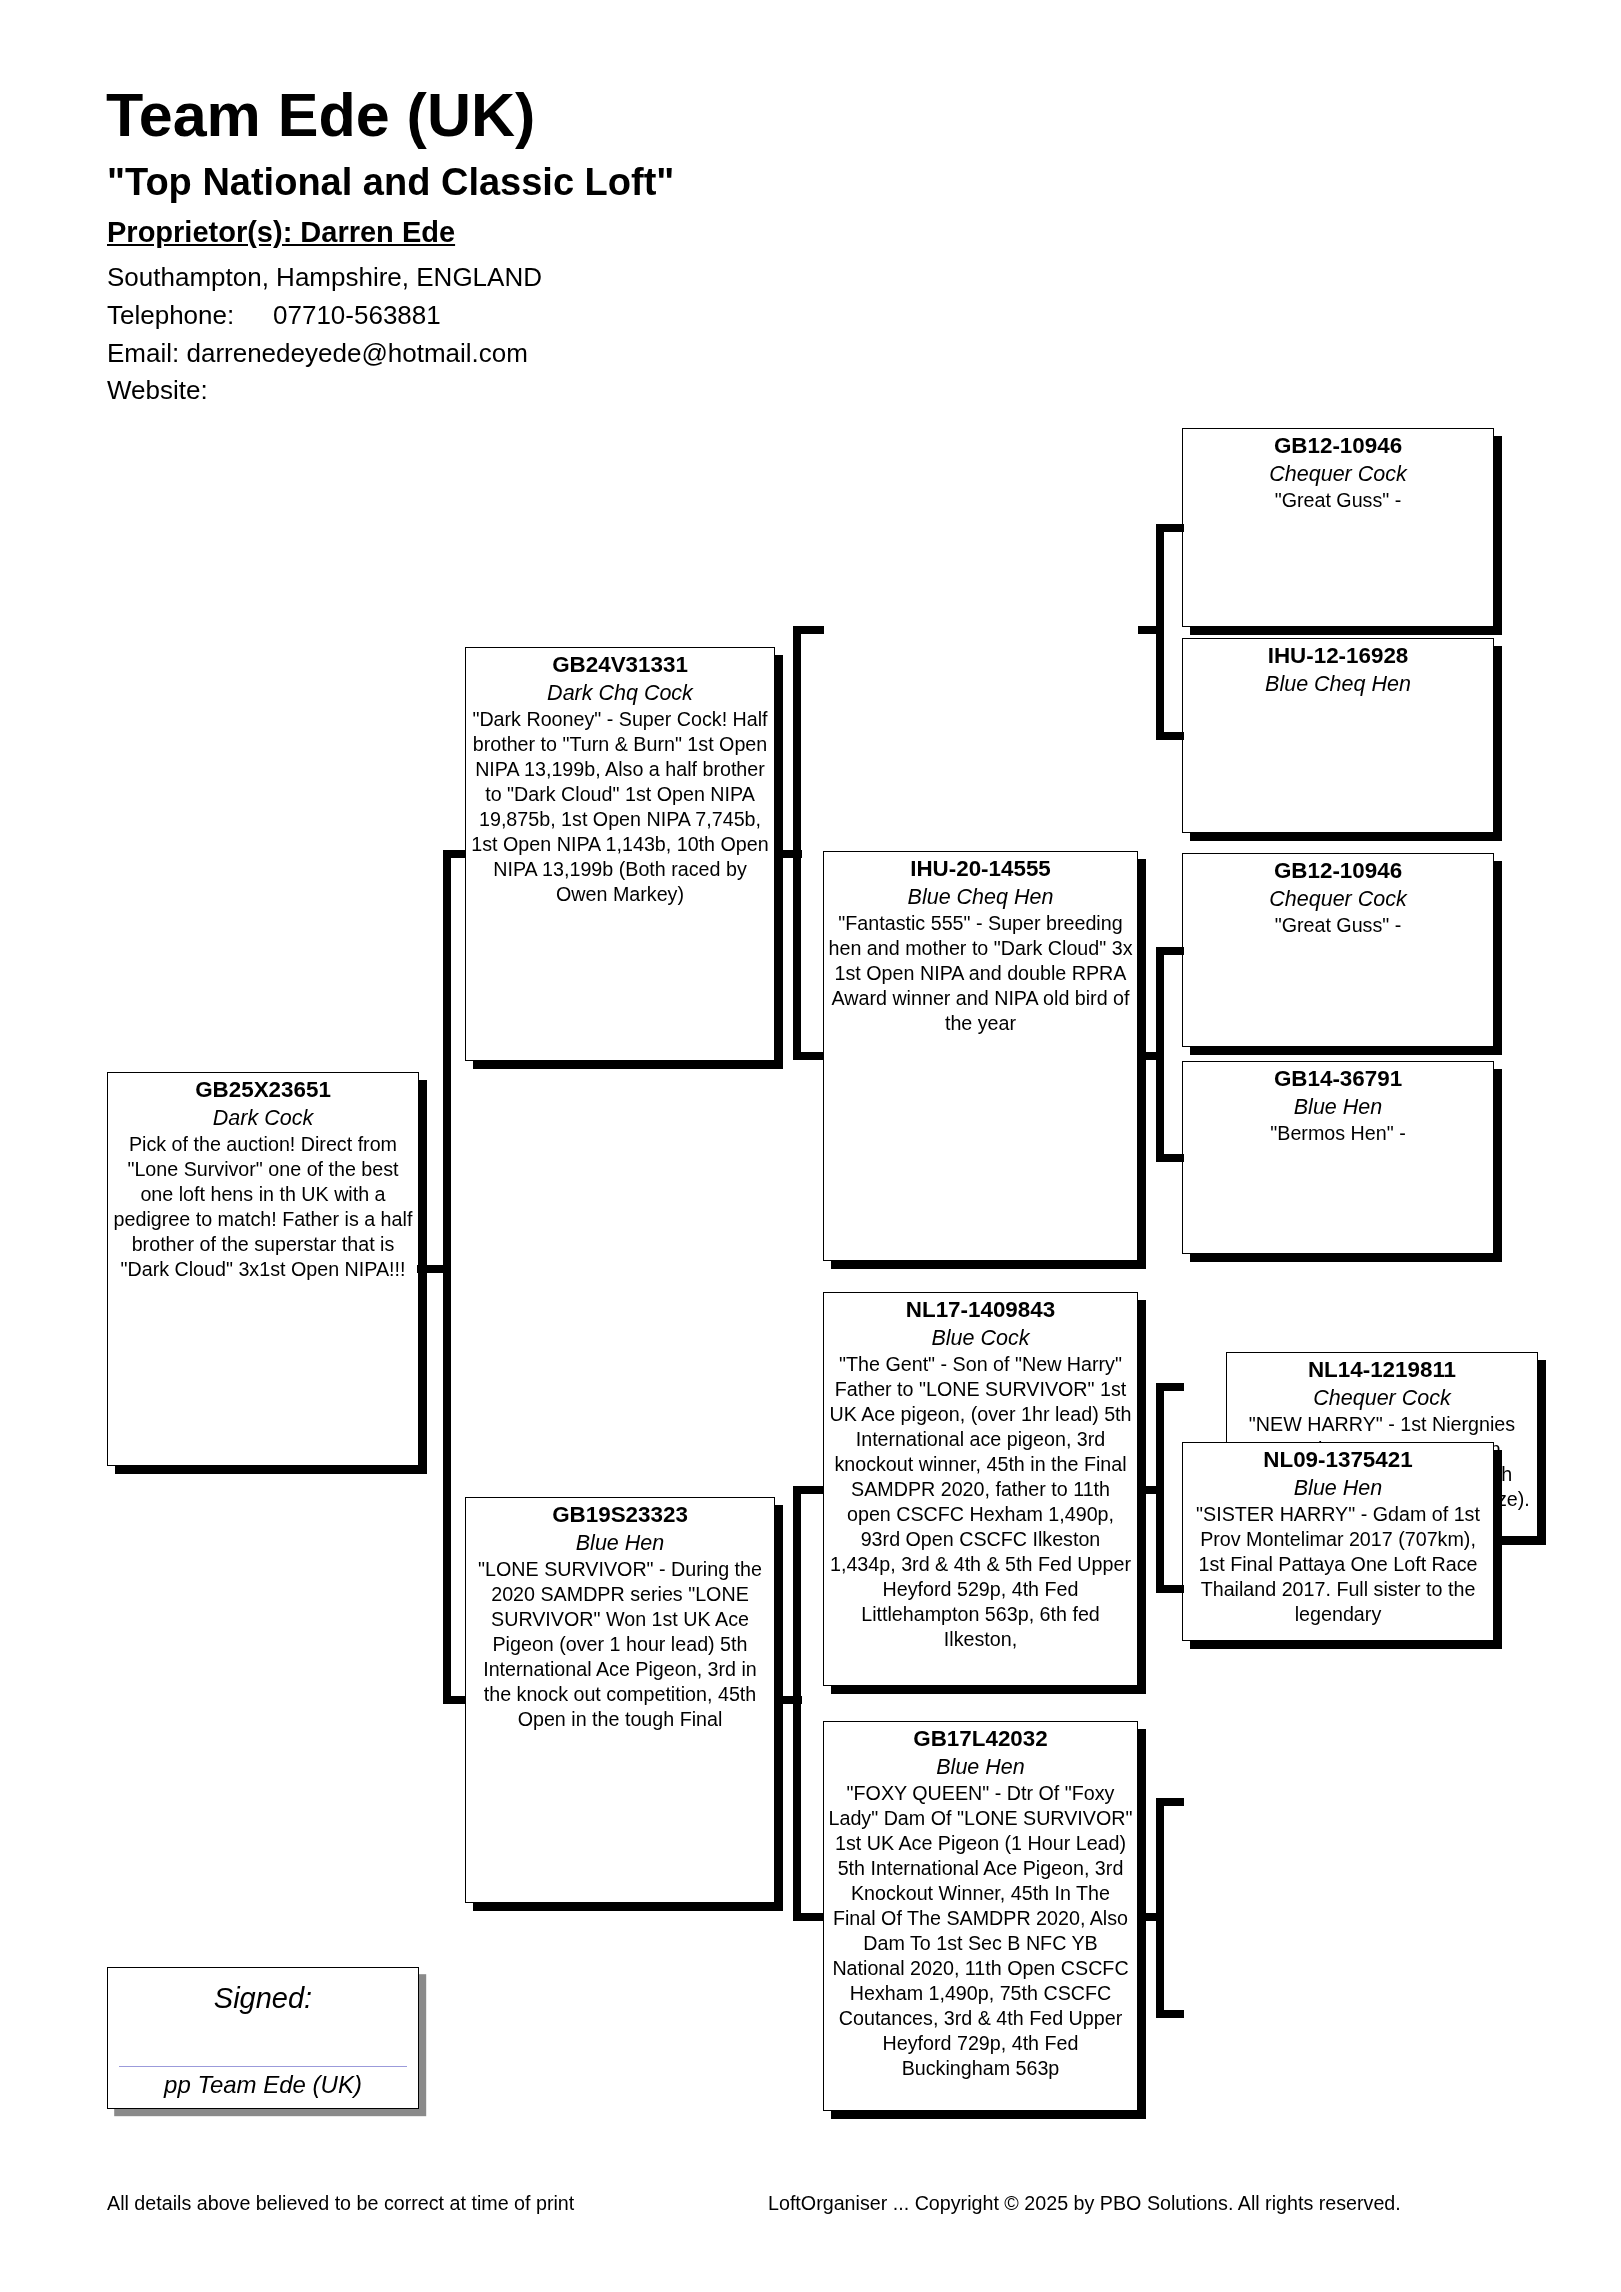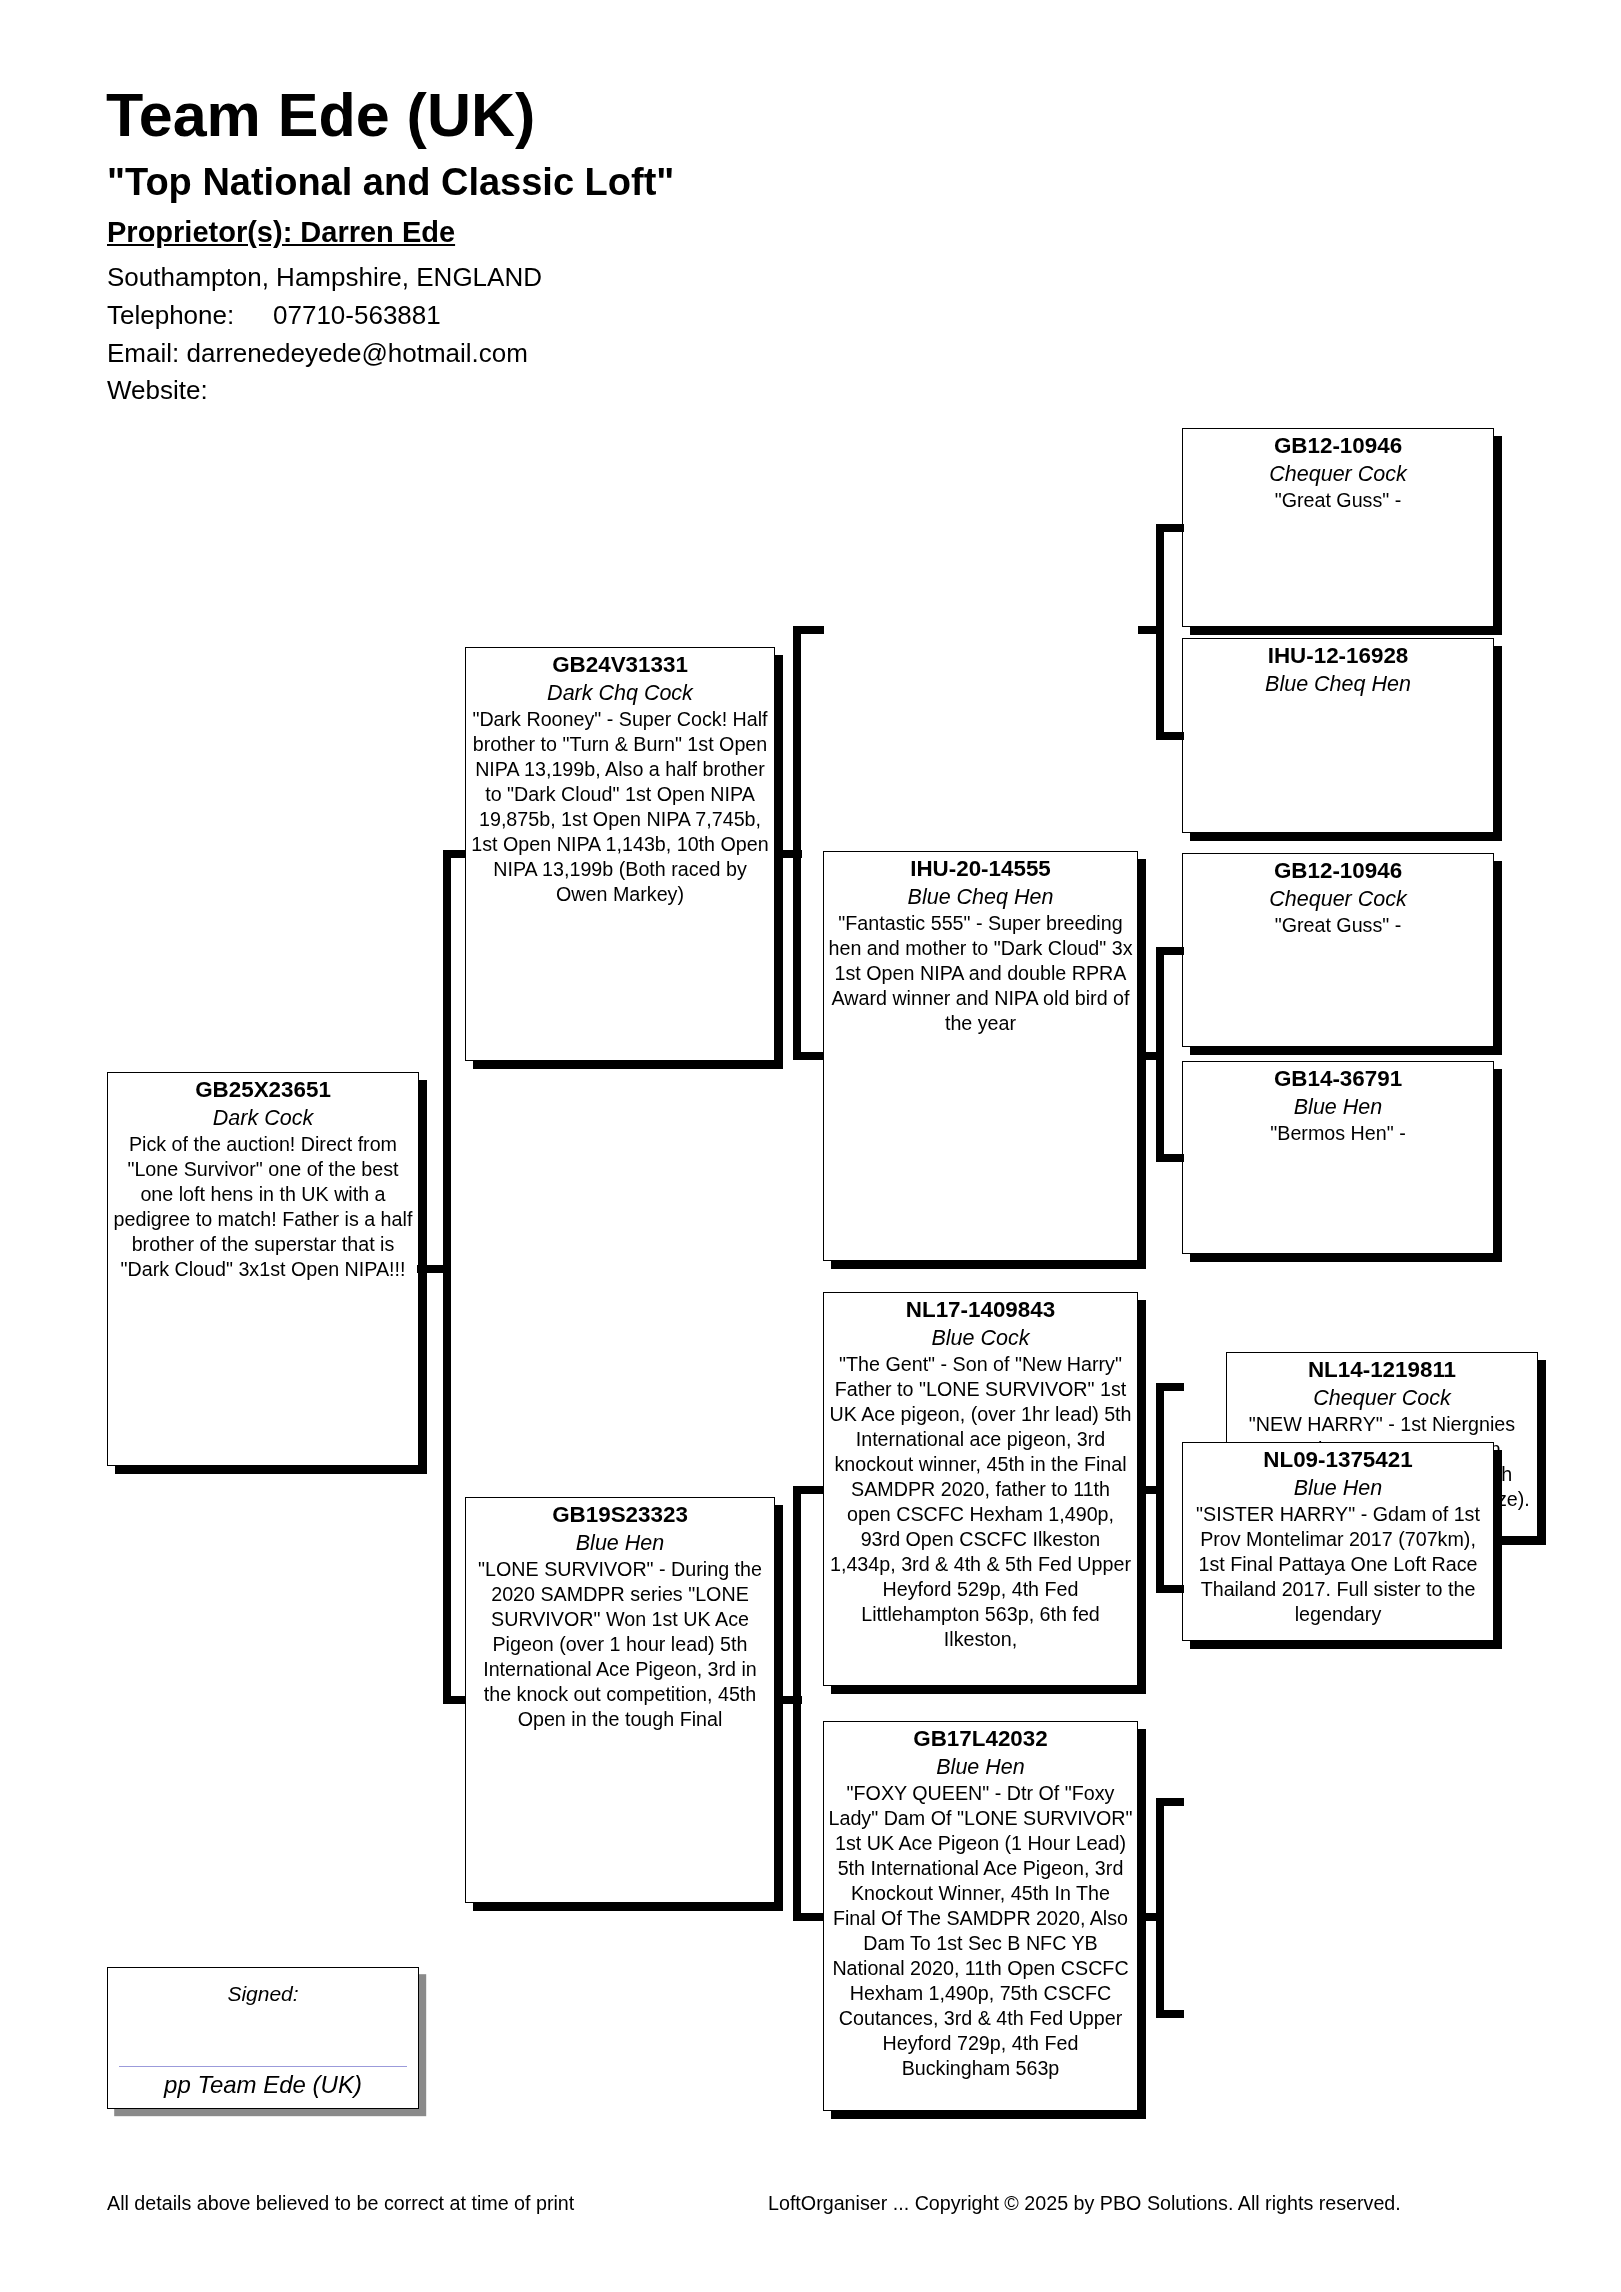--- a/index.html
+++ b/index.html
@@ -20,21 +20,21 @@
   .sex   { font-size:21.5px; font-style:italic; line-height:28px; }
   .notes { font-size:19.7px; line-height:25px; }
 
   
   .cl { position:absolute; background:#000; }
 
   
   .signed-box { position:absolute; left:107px; top:1967px; width:312px; height:142px;
                 background:#fff; border:1.8px solid #000; box-shadow:7.2px 7.2px 0 #8a8a8a;
                 box-sizing:border-box; text-align:center; }
-  .signed-label { font-size:21px; font-style:italic; margin-top:14.3px; }
+  .signed-label { font-size:29px; font-style:italic; margin-top:14.3px; }
   .sig-line { position:absolute; left:10.7px; right:10.7px; bottom:41px; height:0; border-top:1.8px solid #9b9bdb; }
   .sig-name { position:absolute; left:0; right:0; bottom:9px; font-size:24px; font-style:italic; }
 
   
   .footer-left  { position:absolute; left:107px; top:2192px; font-size:19.7px; }
   .footer-right { position:absolute; left:768px; top:2192px; font-size:19.7px; }
 </style>
 </head>
 <body>
 

